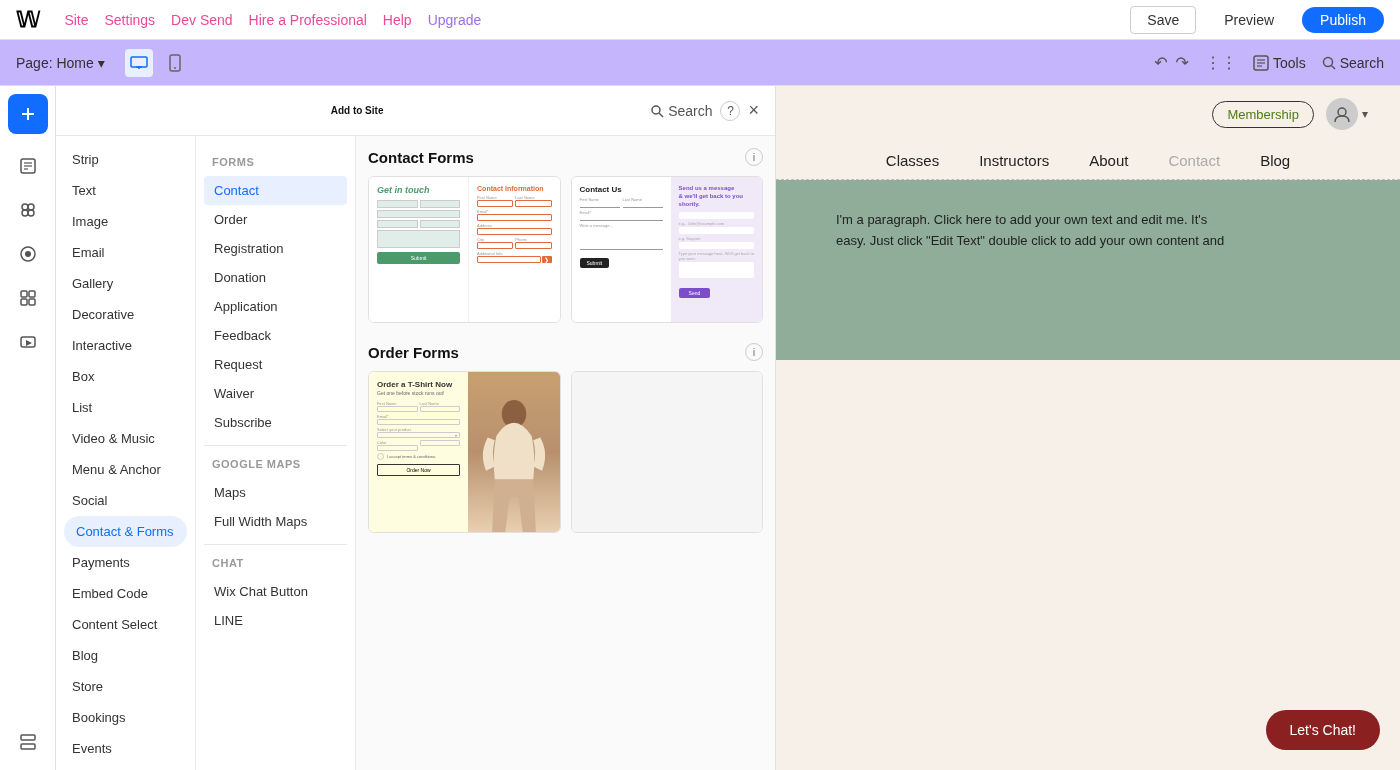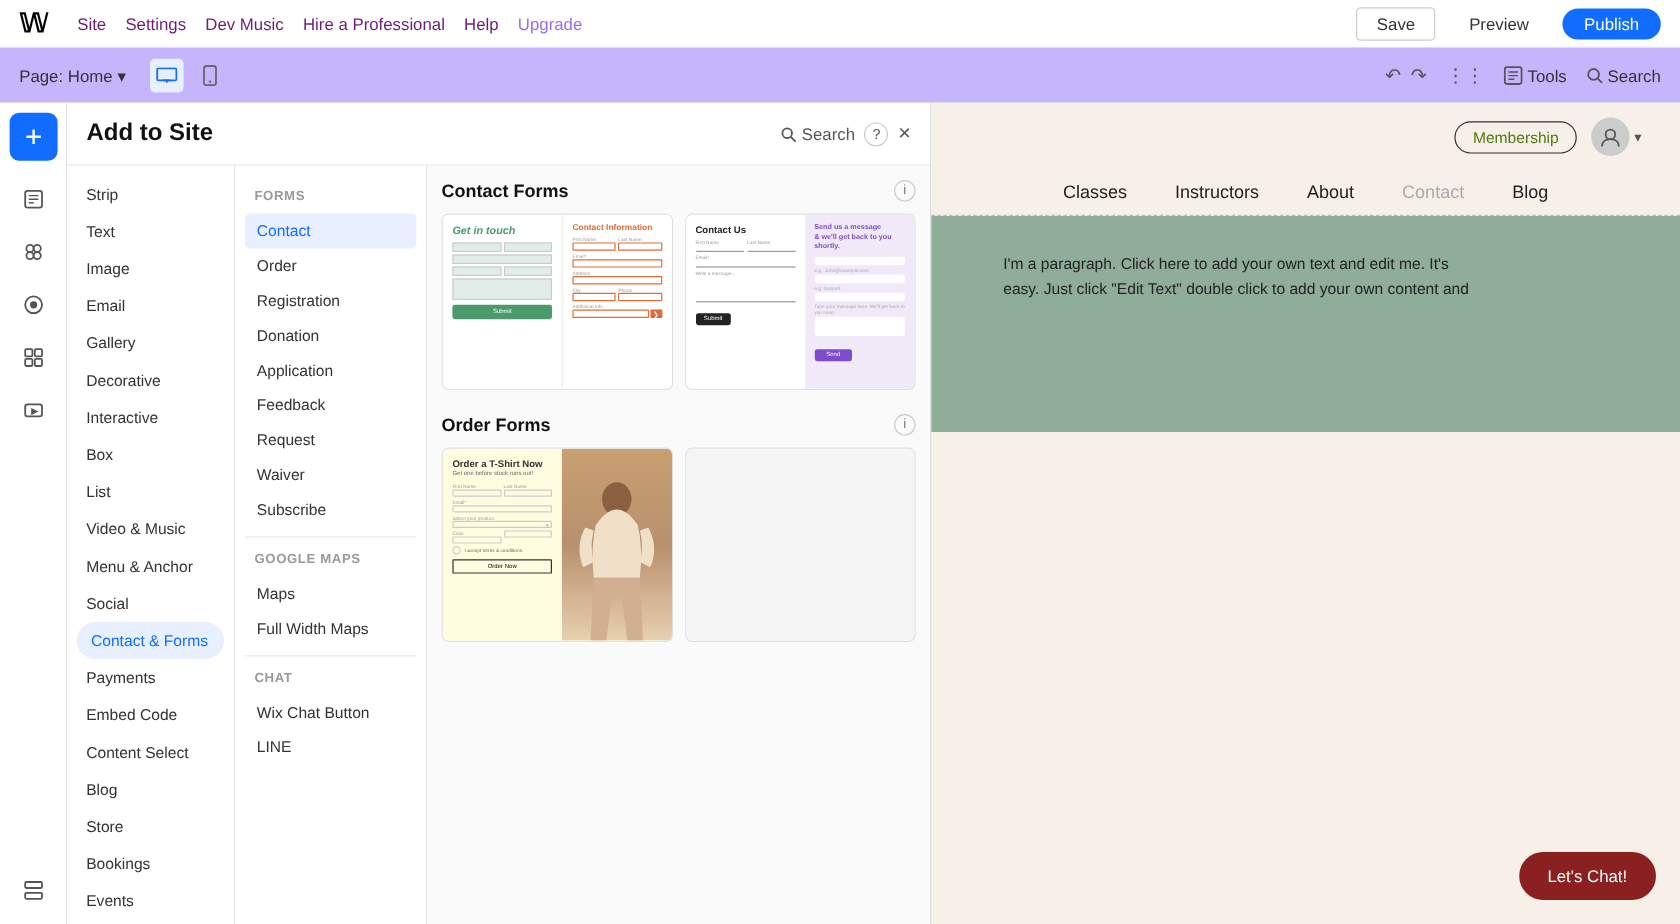--- a/index.html
+++ b/index.html
@@ -25,21 +25,21 @@
       margin-right: 4px;
     }
     .top-bar-nav {
       display: flex;
       gap: 16px;
       align-items: center;
       flex: 1;
     }
     .top-bar-nav span {
       font-size: 14px;
-      color: #701a75;
+      color: #ec4899;
       cursor: pointer;
     }
     .top-bar-nav .upgrade {
       color: #9c6de8;
       font-weight: 500;
     }
     .top-bar-right {
       display: flex;
       align-items: center;
       gap: 12px;
@@ -180,24 +180,25 @@
       flex-direction: column;
     }
     .add-panel-header {
       display: flex;
       align-items: center;
       padding: 14px 16px;
       border-bottom: 1px solid #e8e8e8;
       gap: 8px;
     }
     .add-panel-title {
-      font-size: 20px;
+      font-size: 10px;
       font-weight: 600;
       color: #111;
       flex: 1;
+      text-align: center;
     }
     .add-panel-search {
       display: flex;
       align-items: center;
       gap: 4px;
       color: #555;
       font-size: 14px;
       cursor: pointer;
     }
     .add-panel-help {
@@ -439,21 +440,21 @@
     ::-webkit-scrollbar-thumb { background: #ccc; border-radius: 2px; }
   </style>
 </head>
 <body>
 
 <div class="top-bar">
   <span class="wix-logo">𝕎</span>
   <div class="top-bar-nav">
     <span>Site</span>
     <span>Settings</span>
-    <span>Dev Music</span>
+    <span>Dev Send</span>
     <span>Hire a Professional</span>
     <span>Help</span>
     <span class="upgrade">Upgrade</span>
   </div>
   <div class="top-bar-right">
     <button class="btn-save">Save</button>
     <button class="btn-preview">Preview</button>
     <button class="btn-publish">Publish</button>
   </div>
 </div>

